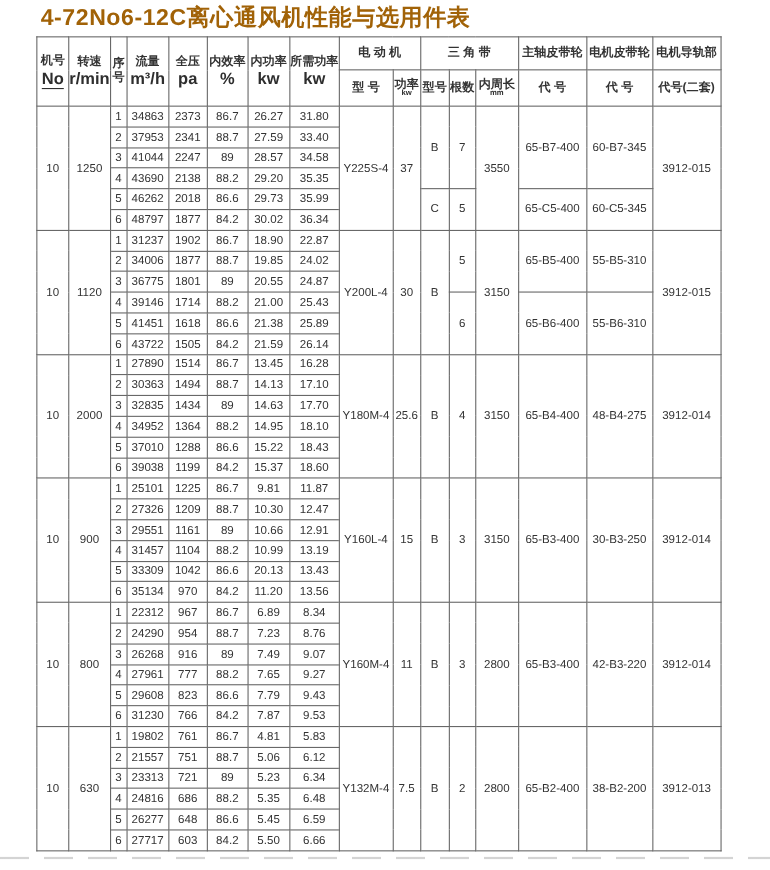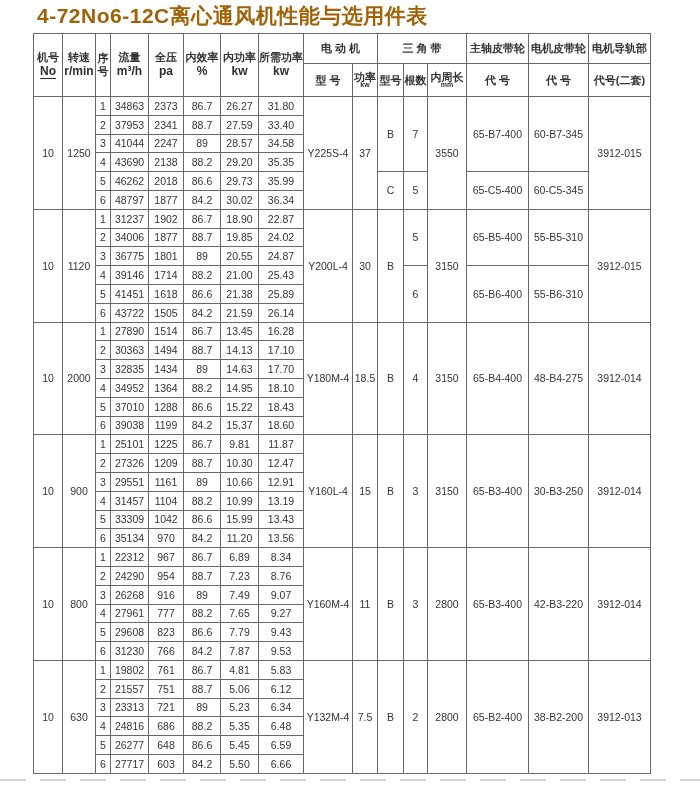--- a/index.html
+++ b/index.html
@@ -18,21 +18,21 @@
     border-collapse:collapse;table-layout:fixed;
   }
   table.main th, table.main td{
     border:1px solid #686868;
     text-align:center;vertical-align:middle;
     padding:0;color:#333333;overflow:hidden;white-space:nowrap;
   }
   thead th{font-weight:bold;font-size:11px;line-height:1.15;color:#2e2e2e;}
   thead tr.r1 th{height:29px;}
   thead tr.r2 th{height:32px;text-align:center;}
-  thead .sub{font-size:12px;margin-top:1px;color:#2e2e2e;}
+  thead .sub{font-size:15px;margin-top:1px;color:#2e2e2e;}
   thead .tiny{font-size:7px;margin-top:-2px;}
   .u{display:inline-block;border-bottom:1px solid #2e2e2e;line-height:1.05;}
   tbody td{font-size:10.5px;height:17.8px;color:#383838;}
   .bottom-shadow{
     position:absolute;left:0px;top:779px;width:700px;height:2px;
     background:repeating-linear-gradient(90deg,#c9c9c9 0 26px,#ffffff 26px 40px);
     opacity:.8;
   }
 </style>
 </head>
@@ -243,21 +243,21 @@
       <tr>
         <td rowspan="6">10</td>
         <td rowspan="6">2000</td>
         <td>1</td>
         <td>27890</td>
         <td>1514</td>
         <td>86.7</td>
         <td>13.45</td>
         <td>16.28</td>
         <td rowspan="6">Y180M-4</td>
-        <td rowspan="6">18.5</td>
+        <td rowspan="6">25.6</td>
         <td rowspan="6">B</td>
         <td rowspan="6">4</td>
         <td rowspan="6">3150</td>
         <td rowspan="6">65-B4-400</td>
         <td rowspan="6">48-B4-275</td>
         <td rowspan="6">3912-014</td>
       </tr>
       <tr>
         <td>2</td>
         <td>30363</td>
@@ -338,21 +338,21 @@
         <td>1104</td>
         <td>88.2</td>
         <td>10.99</td>
         <td>13.19</td>
       </tr>
       <tr>
         <td>5</td>
         <td>33309</td>
         <td>1042</td>
         <td>86.6</td>
-        <td>15.99</td>
+        <td>20.13</td>
         <td>13.43</td>
       </tr>
       <tr>
         <td>6</td>
         <td>35134</td>
         <td>970</td>
         <td>84.2</td>
         <td>11.20</td>
         <td>13.56</td>
       </tr>

